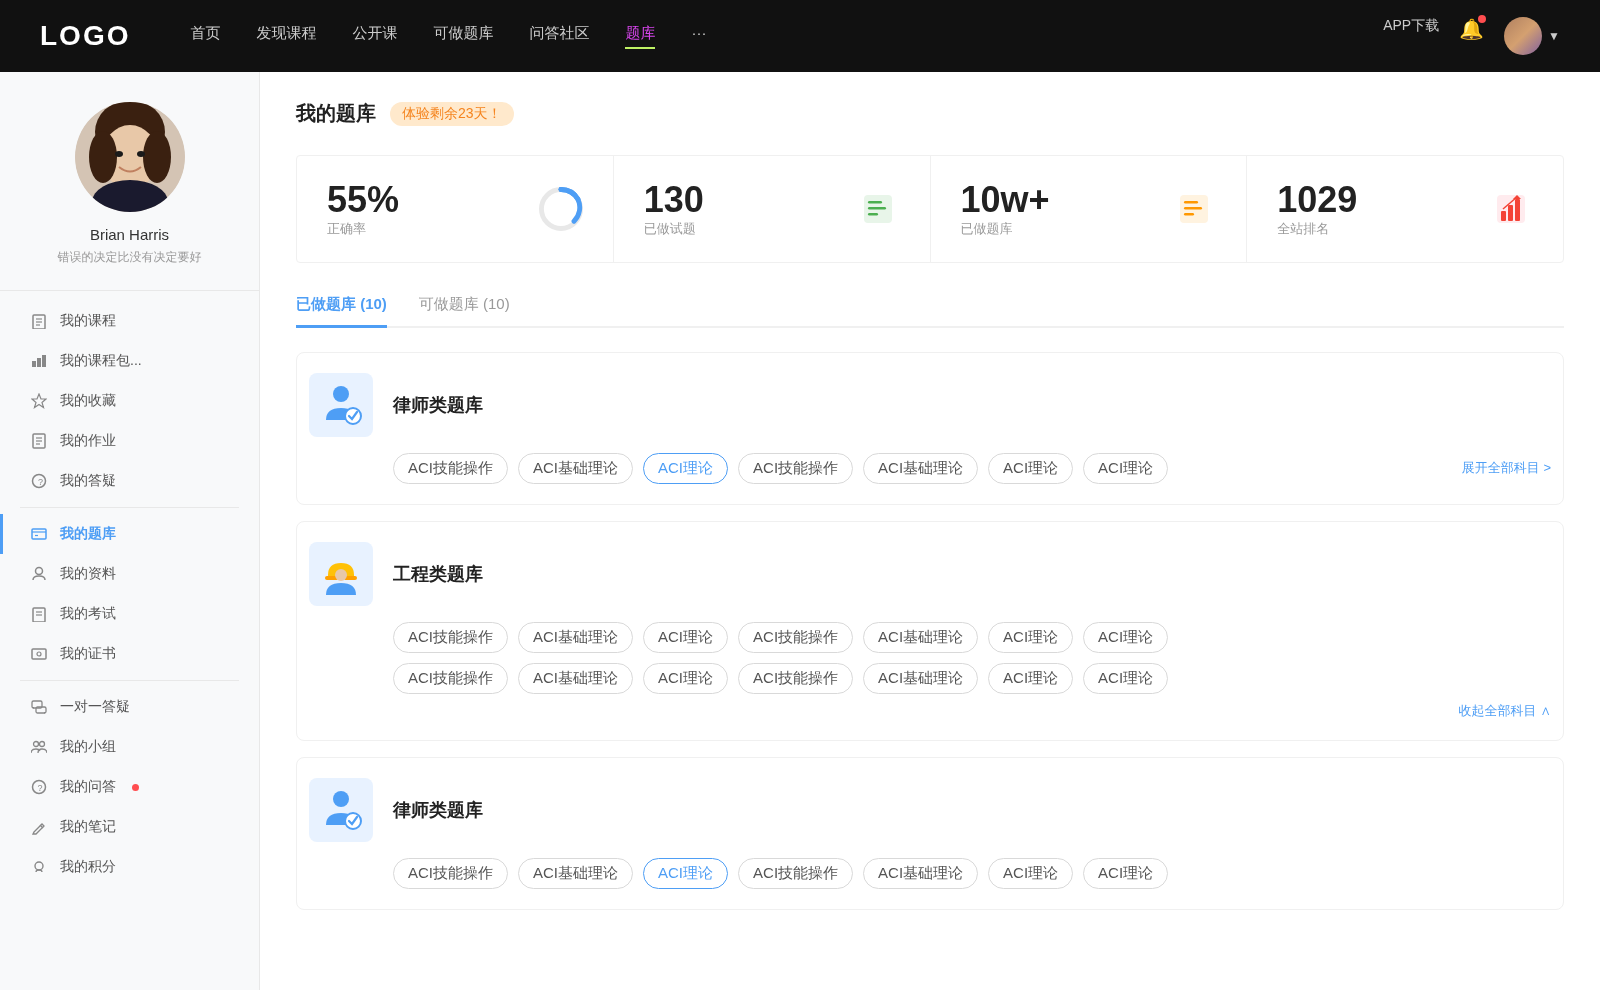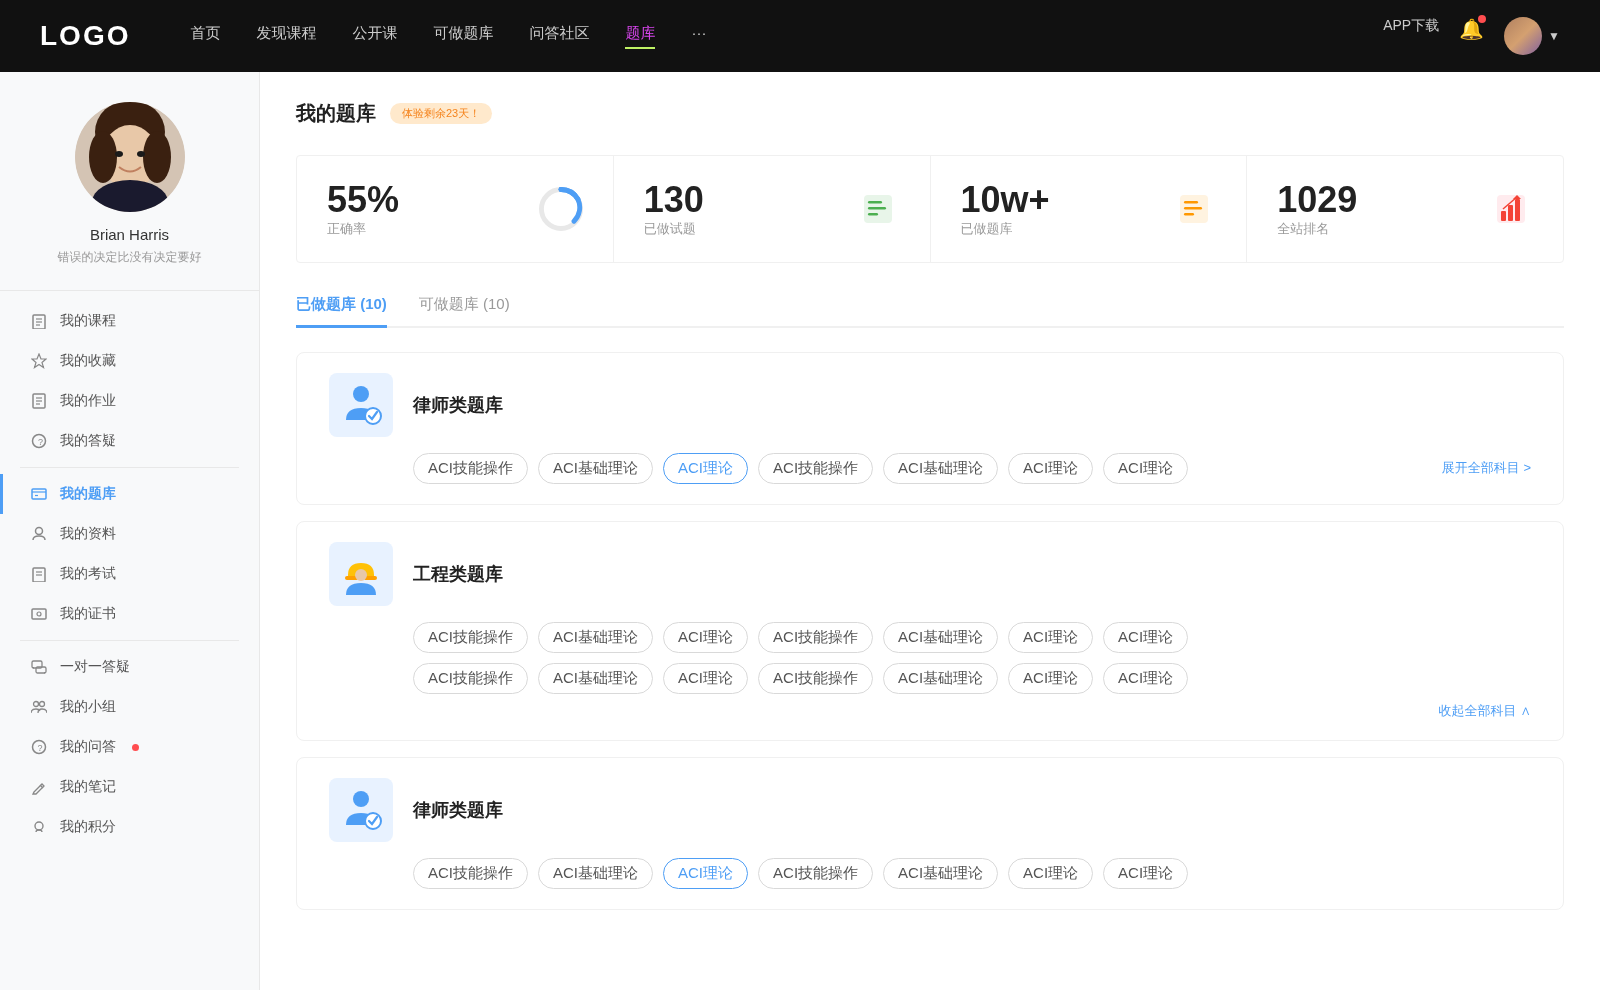--- a/index.html
+++ b/index.html
@@ -182,21 +182,21 @@
       margin-bottom: 28px;
     }
     .page-title {
       font-size: 20px;
       font-weight: 600;
       color: #222;
     }
     .trial-badge {
       background: #ffe9cc;
       color: #f5841e;
-      font-size: 11px;
+      font-size: 14px;
       padding: 3px 12px;
       border-radius: 20px;
     }
 
     
     .stats-row {
       display: flex;
       gap: 0;
       margin-bottom: 32px;
       border: 1px solid #f0f0f0;
@@ -257,21 +257,21 @@
       bottom: -2px; left: 0; right: 0;
       height: 3px;
       background: #4e9ef5;
     }
 
     
     .bank-card {
       border: 1px solid #f0f0f0;
       border-radius: 8px;
       margin-bottom: 16px;
-      padding: 20px 32px;
+      padding: 20px 12px;
     }
     .bank-card-header {
       display: flex;
       align-items: center;
       gap: 20px;
       margin-bottom: 16px;
     }
     .bank-icon-wrap {
       width: 64px; height: 64px;
       background: #e8f2ff;
@@ -380,20 +380,30 @@
           <svg width="16" height="16" viewBox="0 0 16 16">
               <rect x="2" y="2" width="12" height="14" rx="1" fill="none" stroke="#888" stroke-width="1.5"></rect>
               <line x1="5" y1="6" x2="11" y2="6" stroke="#888" stroke-width="1.2"></line>
               <line x1="5" y1="9" x2="11" y2="9" stroke="#888" stroke-width="1.2"></line>
               <line x1="5" y1="12" x2="9" y2="12" stroke="#888" stroke-width="1.2"></line>
             </svg>
         </span>
         <span>我的课程</span>
       </div>
 
+      <div class="sidebar-item">
+        <span class="sidebar-icon">
+          <svg width="16" height="16" viewBox="0 0 16 16">
+              <rect x="1" y="8" width="4" height="6" fill="#888"></rect>
+              <rect x="6" y="5" width="4" height="9" fill="#888"></rect>
+              <rect x="11" y="2" width="4" height="12" fill="#888"></rect>
+            </svg>
+        </span>
+        <span>我的课程包...</span>
+      </div>
 
       <div class="sidebar-item">
         <span class="sidebar-icon">
           <svg width="16" height="16" viewBox="0 0 16 16">
               <polygon points="8,1 10,6 15,6 11,9.5 12.5,14.5 8,11.5 3.5,14.5 5,9.5 1,6 6,6" fill="none" stroke="#888" stroke-width="1.2"></polygon>
             </svg>
         </span>
         <span>我的收藏</span>
       </div>
 

